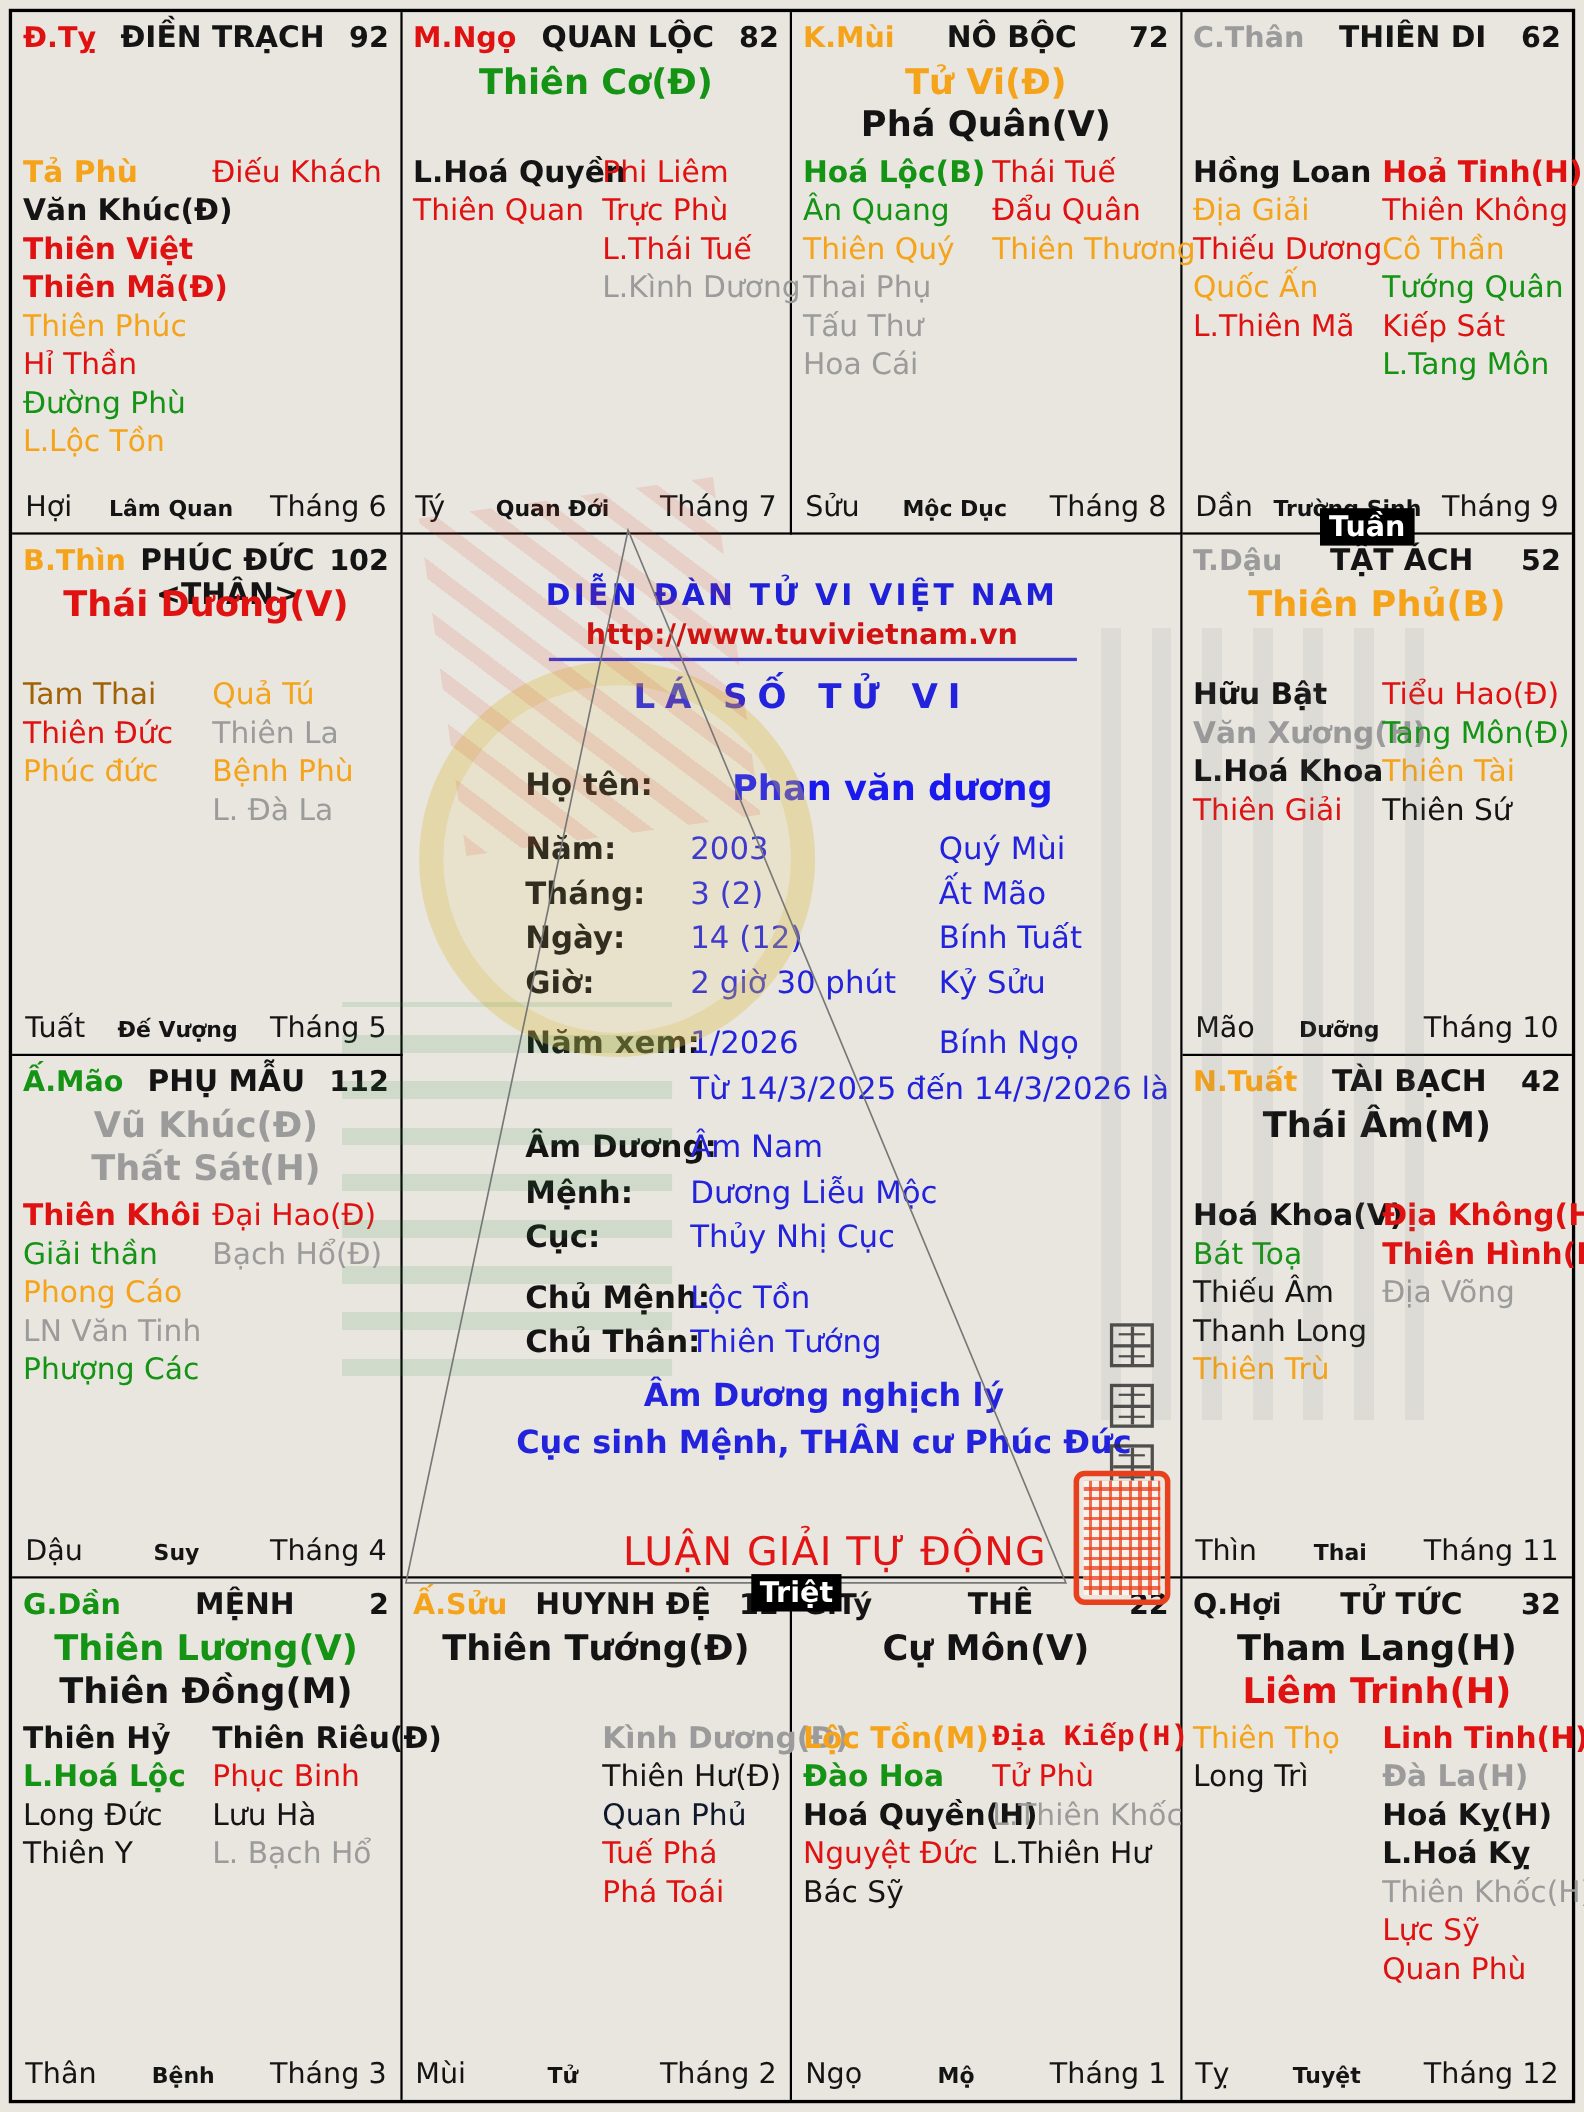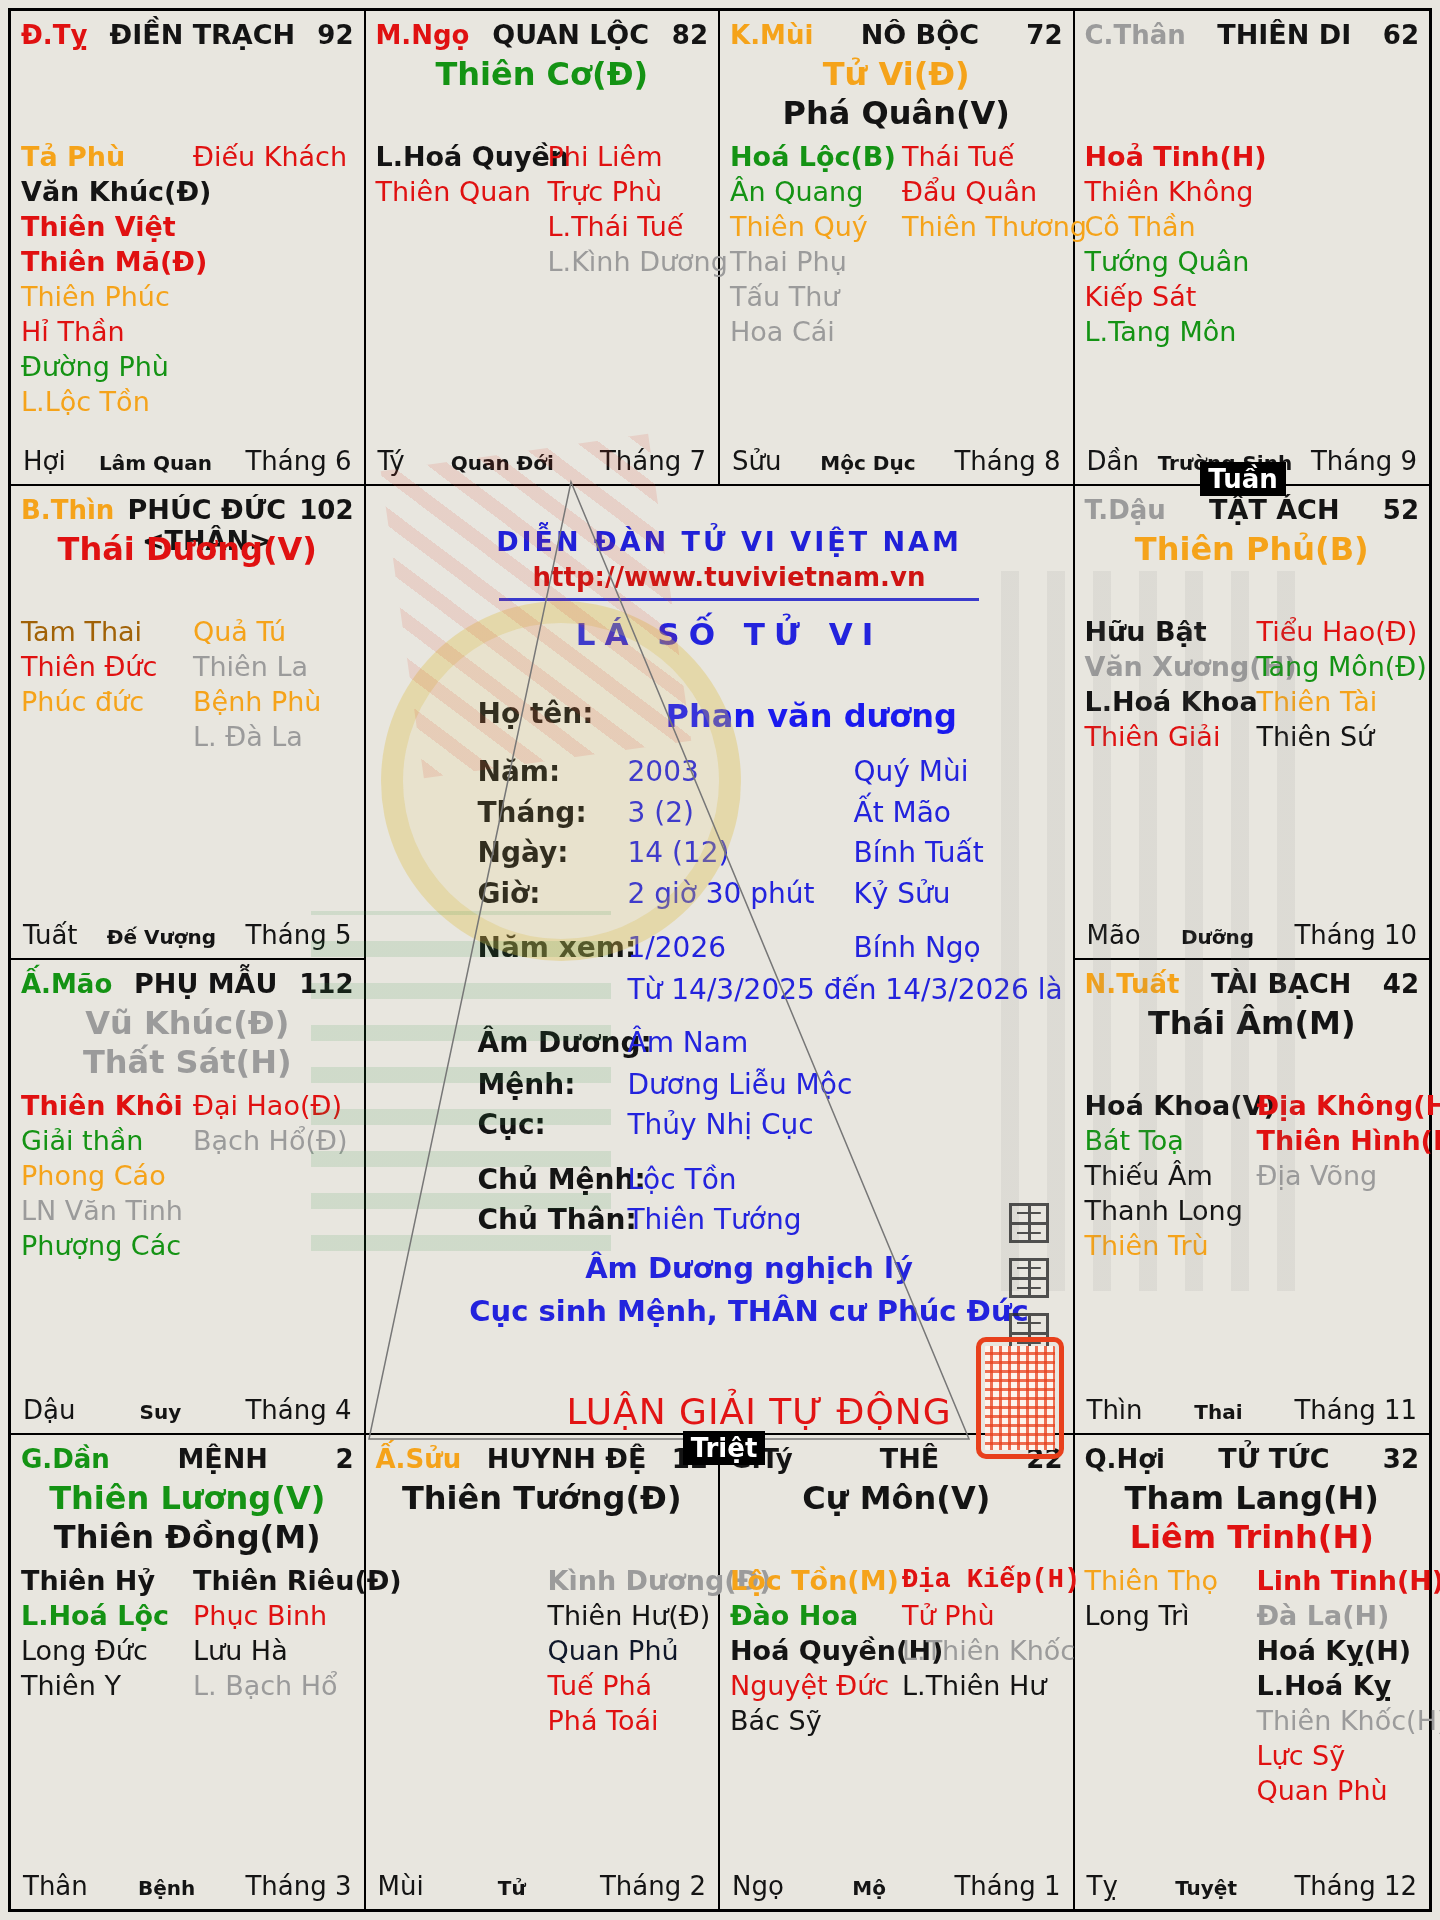--- a/index.html
+++ b/index.html
@@ -254,20 +254,27 @@
           <span class="fmonth">Tháng 8</span>
         </div>
       </div>
       <div class="pcell lastcol" style="grid-area: 1 / 4;">
         <div class="phead">
           <span class="branch" style="color: rgb(155, 155, 155);">C.Thân</span>
           <span class="pname">THIÊN DI</span>
           <span class="pnum">62</span>
         </div>
         <div class="pstars">
+          <div class="col-l">
+            <span class="star" style="color: rgb(20, 20, 20); font-weight: bold;">Hồng Loan</span>
+            <span class="star" style="color: rgb(245, 163, 26);">Địa Giải</span>
+            <span class="star" style="color: rgb(224, 17, 17);">Thiếu Dương</span>
+            <span class="star" style="color: rgb(245, 163, 26);">Quốc Ấn</span>
+            <span class="star" style="color: rgb(224, 17, 17);">L.Thiên Mã</span>
+          </div>
           <div class="col-r">
             <span class="star" style="color: rgb(224, 17, 17); font-weight: bold;">Hoả Tinh(H)</span>
             <span class="star" style="color: rgb(224, 17, 17);">Thiên Không</span>
             <span class="star" style="color: rgb(245, 163, 26);">Cô Thần</span>
             <span class="star" style="color: rgb(20, 147, 20);">Tướng Quân</span>
             <span class="star" style="color: rgb(224, 17, 17);">Kiếp Sát</span>
             <span class="star" style="color: rgb(20, 147, 20);">L.Tang Môn</span>
           </div>
         </div>
         <div class="pfoot">

